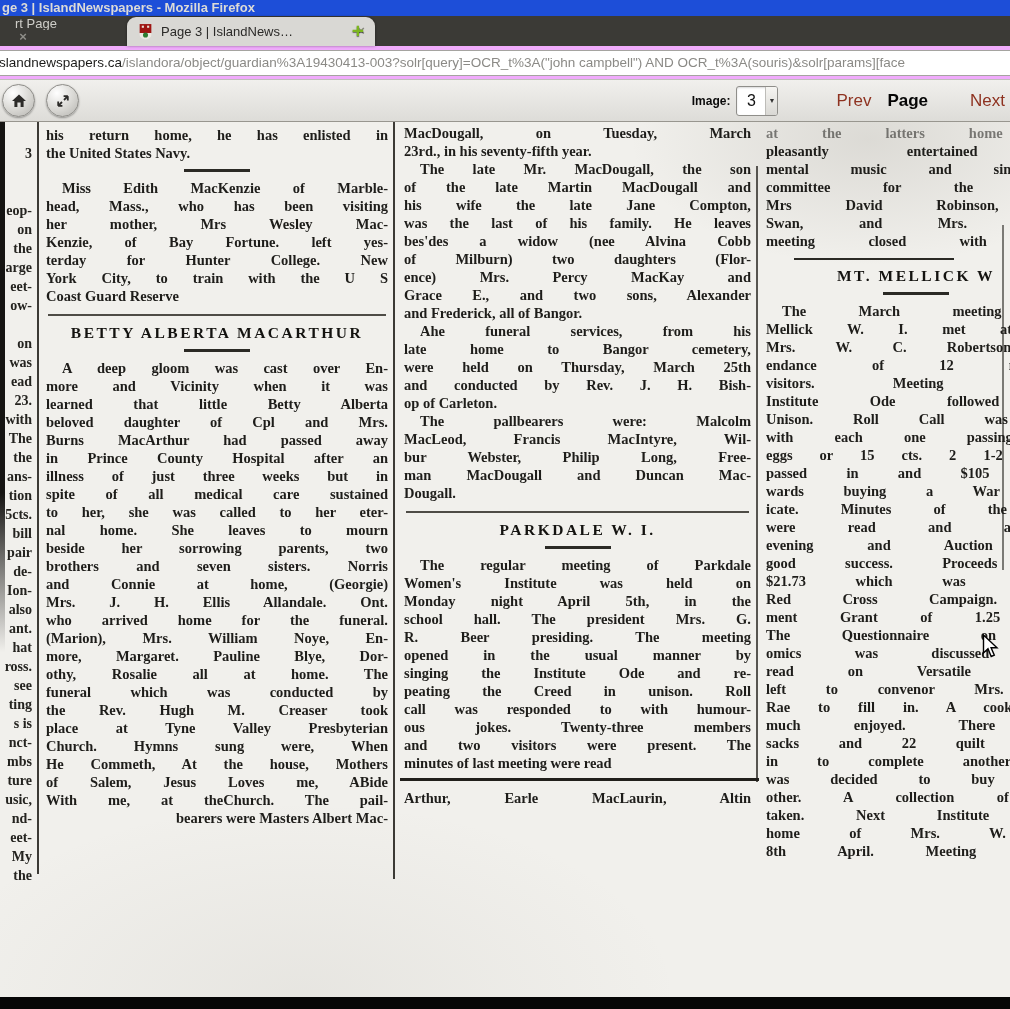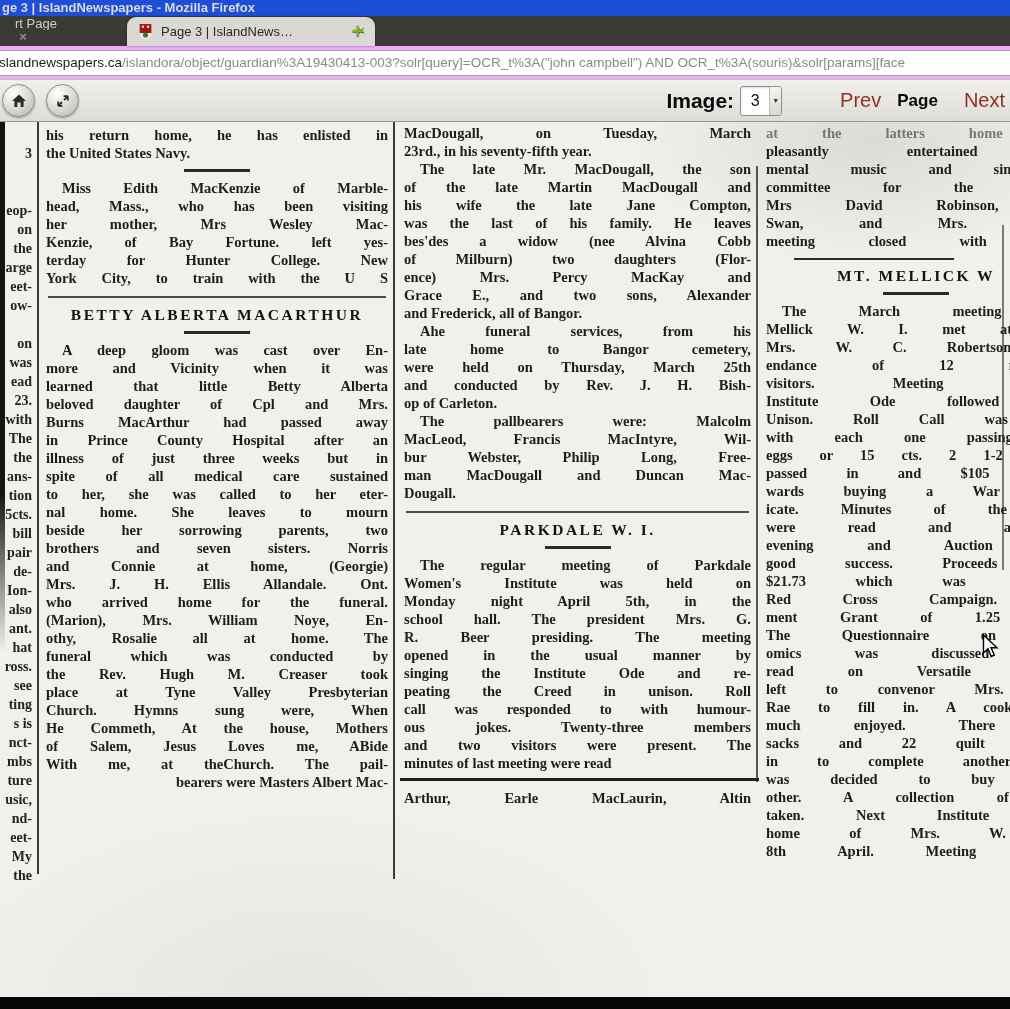--- a/index.html
+++ b/index.html
@@ -62,37 +62,37 @@
   .circle-btn {
     width:33px; height:33px; border-radius:50%;
     background:radial-gradient(circle at 32% 26%, #ffffff, #d8d7d3 55%, #b5b4b0);
     border:1px solid #8d8c88; box-shadow:0 1px 2px rgba(0,0,0,.35);
     display:flex; align-items:center; justify-content:center;
     position:absolute; top:4px;
   }
   #homeBtn { left:2px; }
   #fsBtn { left:46px; }
   .tb-right { margin-left:auto; display:flex; align-items:center; padding-right:5px; }
-  .img-label { font-size:21px; font-weight:bold; color:#0a0a0a; }
+  .img-label { font-size:12px; font-weight:bold; color:#0a0a0a; }
   .spinner {
     width:42px; height:30px; background:#fff; border:1px solid #8f8e8a;
     border-radius:3px; margin-left:6px; display:flex; overflow:hidden;
     box-shadow:inset 0 1px 2px rgba(0,0,0,.15);
   }
   .spin-val { flex:1; text-align:center; font-size:16px; line-height:28px; color:#111; }
   .spin-arrow {
     width:12px; border-left:1px solid #bdbcb8;
     background:linear-gradient(#f6f5f2,#d9d8d4);
     display:flex; align-items:center; justify-content:center;
     font-size:7px; color:#333;
   }
-  .nav-link { font-size:20px; color:#8e3220; }
+  .nav-link { font-size:17px; color:#8e3220; }
   #prevLink { margin-left:58px; }
   .page-link { font-size:17px; font-weight:bold; color:#050505; margin-left:16px; }
-  #nextLink { margin-left:26px; }
+  #nextLink { margin-left:42px; }
   
   .content {
     position:relative; height:875px; overflow:hidden;
     font-family:"Liberation Serif","DejaVu Serif",serif;
     background:
       radial-gradient(ellipse 340px 180px at 86% 2%, rgba(110,105,95,.16), transparent 70%),
       radial-gradient(ellipse 500px 260px at 30% 100%, rgba(140,135,125,.10), transparent 75%),
       #f1f0ec;
   }
   .scan-edge {
@@ -243,39 +243,41 @@
   <div class="ncol" id="col1">
       <div class="nl">his return home, he has enlisted in</div>
       <div class="nl last">the United States Navy.</div>
       <div class="div-short"></div>
       <div class="nl ind">Miss Edith MacKenzie of Marble-</div>
       <div class="nl">head, Mass., who has been visiting</div>
       <div class="nl">her mother, Mrs Wesley Mac-</div>
       <div class="nl">Kenzie, of Bay Fortune. left yes-</div>
       <div class="nl">terday for Hunter College. New</div>
       <div class="nl">York City, to train with the U S</div>
+      <div class="nl last">Coast Guard Reserve</div>
       <div class="div-thin"></div>
       <div class="nh">BETTY ALBERTA MACARTHUR</div>
       <div class="div-short"></div>
       <div class="nl ind">A deep gloom was cast over En-</div>
       <div class="nl">more and Vicinity when it was</div>
       <div class="nl">learned that little Betty Alberta</div>
       <div class="nl">beloved daughter of Cpl and Mrs.</div>
       <div class="nl">Burns MacArthur had passed away</div>
       <div class="nl">in Prince County Hospital after an</div>
       <div class="nl">illness of just three weeks but in</div>
       <div class="nl">spite of all medical care sustained</div>
       <div class="nl">to her, she was called to her eter-</div>
       <div class="nl">nal home. She leaves to mourn</div>
       <div class="nl">beside her sorrowing parents, two</div>
       <div class="nl">brothers and seven sisters. Norris</div>
       <div class="nl">and Connie at home, (Georgie)</div>
       <div class="nl">Mrs. J. H. Ellis Allandale. Ont.</div>
       <div class="nl">who arrived home for the funeral.</div>
       <div class="nl">(Marion), Mrs. William Noye, En-</div>
+      <div class="nl">more, Margaret. Pauline Blye, Dor-</div>
       <div class="nl">othy, Rosalie all at home. The</div>
       <div class="nl">funeral which was conducted by</div>
       <div class="nl">the Rev. Hugh M. Creaser took</div>
       <div class="nl">place at Tyne Valley Presbyterian</div>
       <div class="nl">Church. Hymns sung were, When</div>
       <div class="nl">He Commeth, At the house, Mothers</div>
       <div class="nl">of Salem, Jesus Loves me, ABide</div>
       <div class="nl">With me, at theChurch. The pail-</div>
       <div class="nl lastright">bearers were Masters Albert Mac-</div>
     </div>

